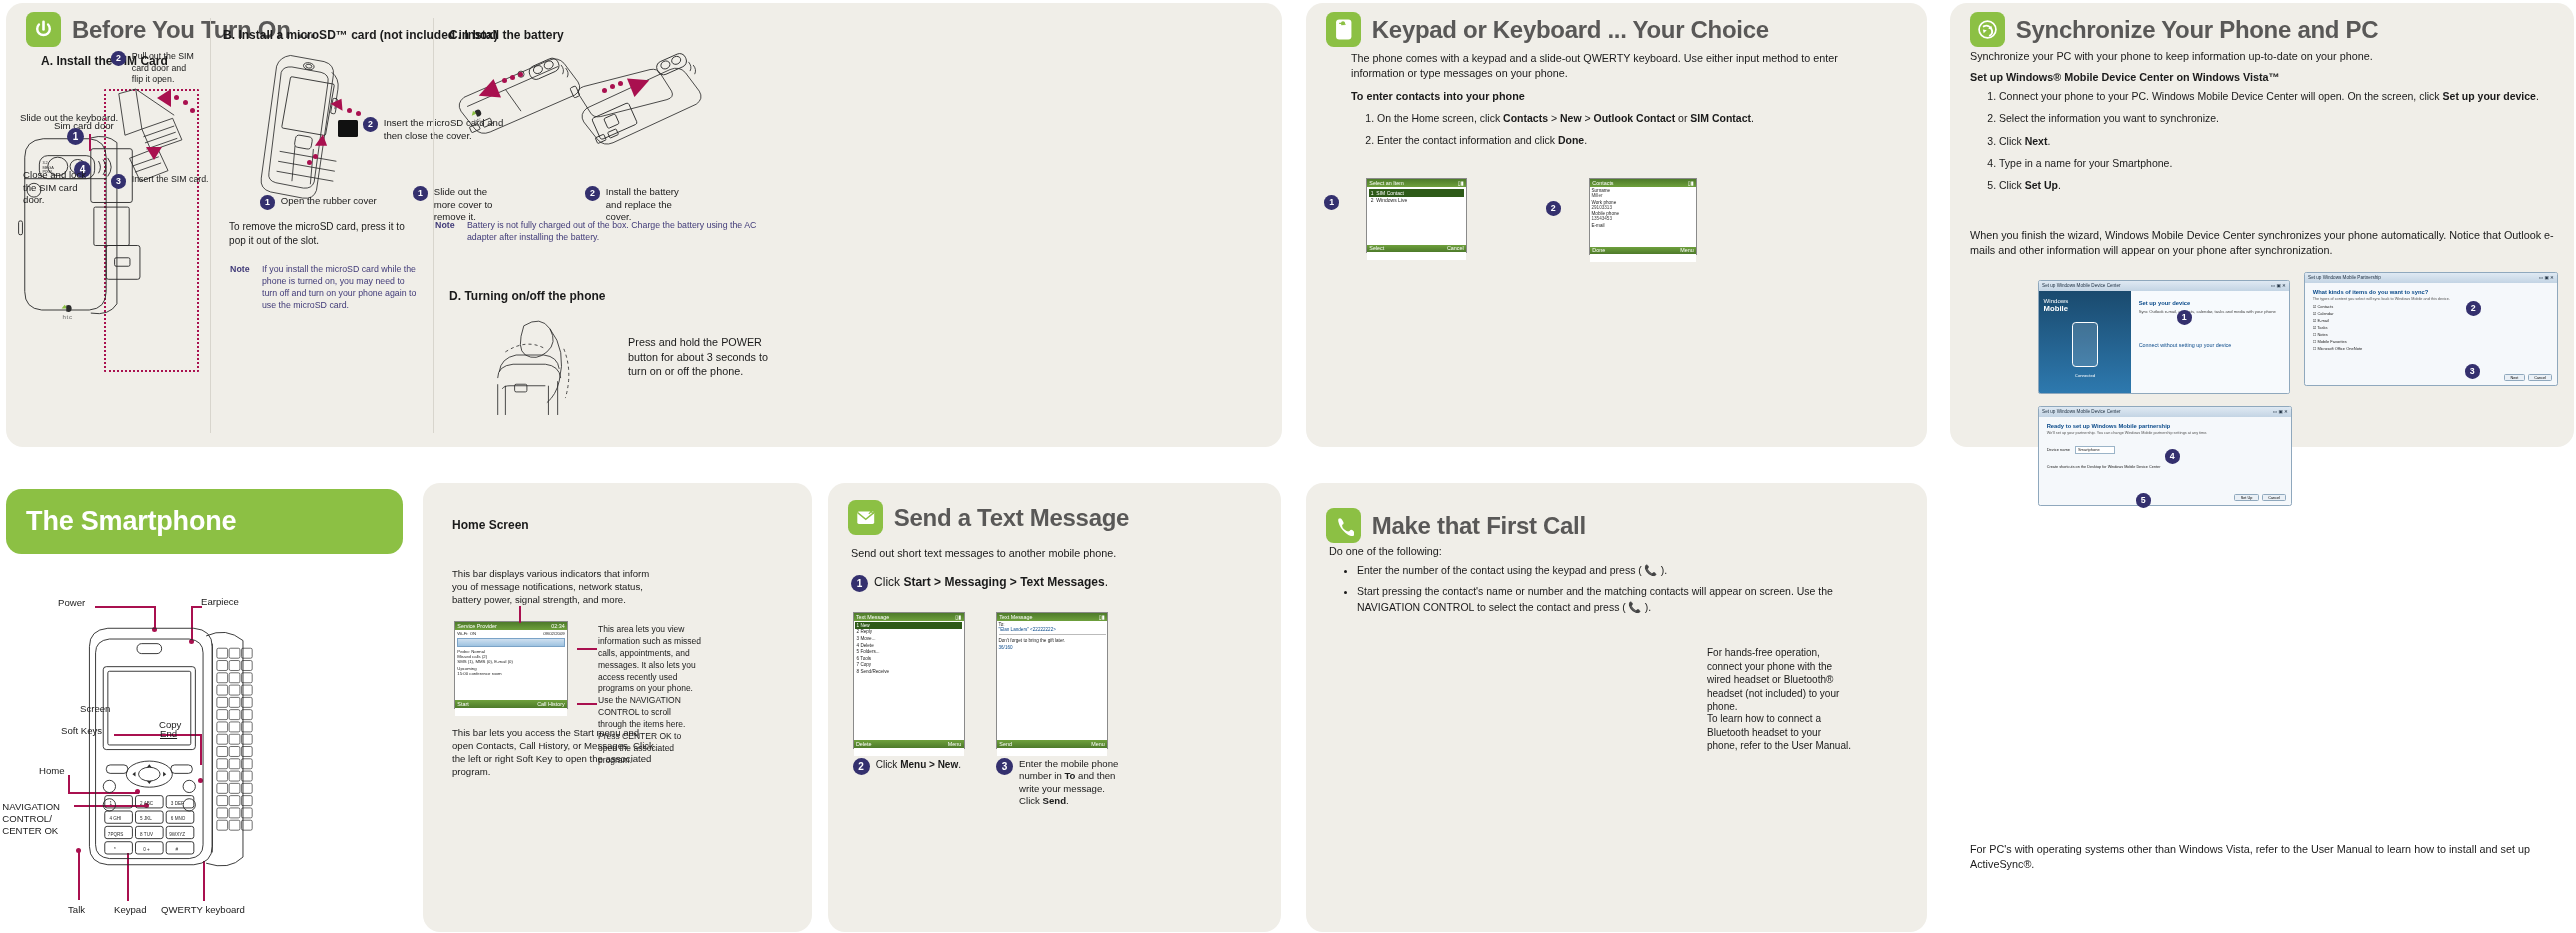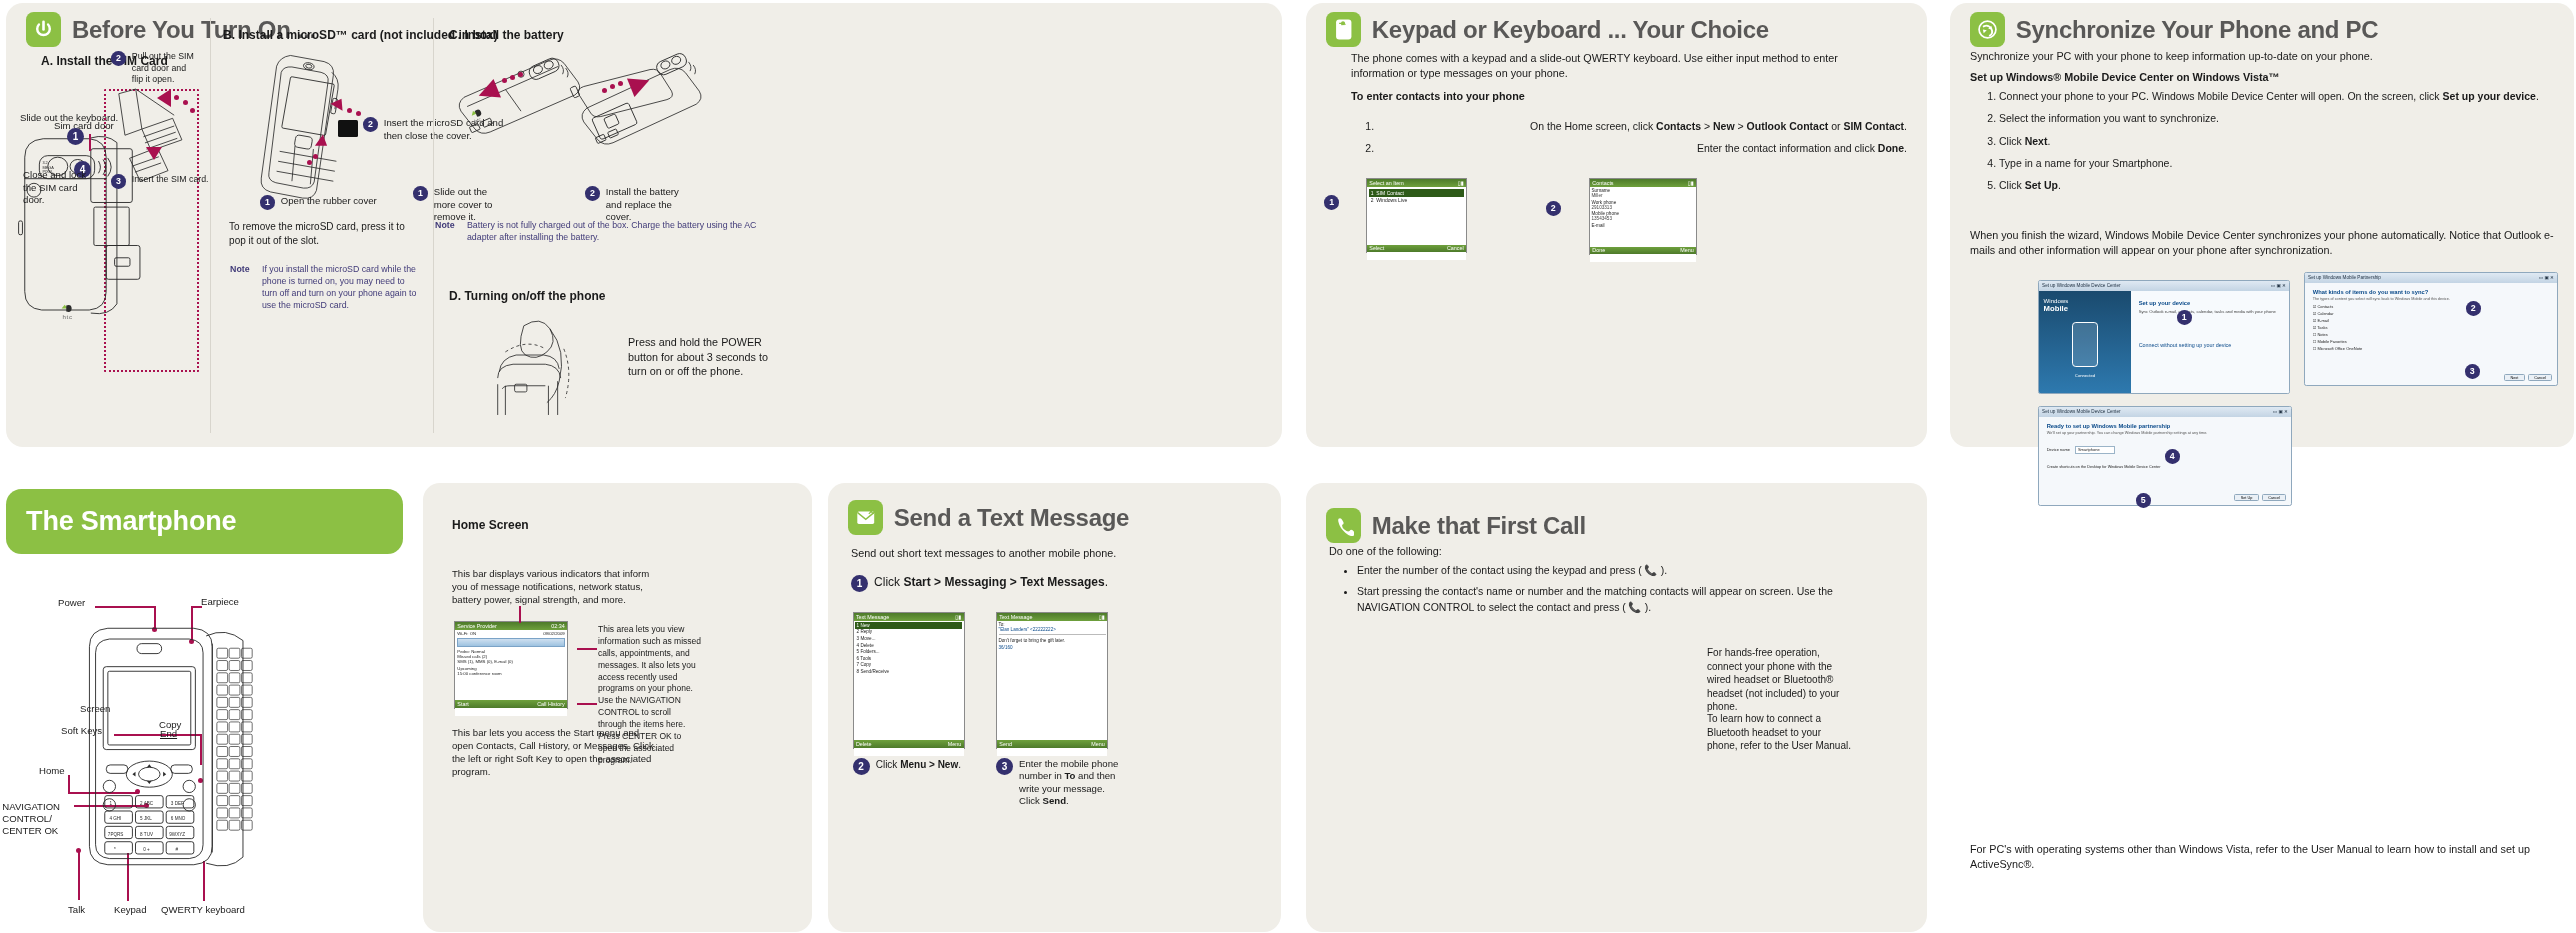--- a/index.html
+++ b/index.html
@@ -348,21 +348,21 @@
           <circle cx="13" cy="7" r="2.6" fill="#8cc044"></circle>
         </svg>
       </div>
       <div class="head-title">Keypad or Keyboard ... Your Choice</div>
     </div>
 
     <div class="body-text" style="position:absolute;left:45px;top:48px;width:507px;">The phone comes with a keypad and a slide-out QWERTY keyboard. Use either input method to enter information or type messages on your phone.</div>
 
     <div class="sect-title" style="position:absolute;left:45px;top:87px;font-size:10.8px;">To enter contacts into your phone</div>
 
-    <ol class="num" style="position:absolute;left:45px;top:116px;width:530px;text-align:right;">
+    <ol class="num" style="position:absolute;left:45px;top:108px;width:530px;">
       <li>On the Home screen, click <b>Contacts</b> &gt; <b>New</b> &gt; <b>Outlook Contact</b> or <b>SIM Contact</b>.</li>
       <li>Enter the contact information and click <b>Done</b>.</li>
     </ol>
 
     <div class="bullet sm" style="position:absolute;left:18.4px;top:192px;">1</div>
 
     <div class="mock" style="left:60px;top:175px;width:101px;height:75px;">
       <div class="titlebar">
         <span>Select an Item</span>
         <span>▯▮</span>

